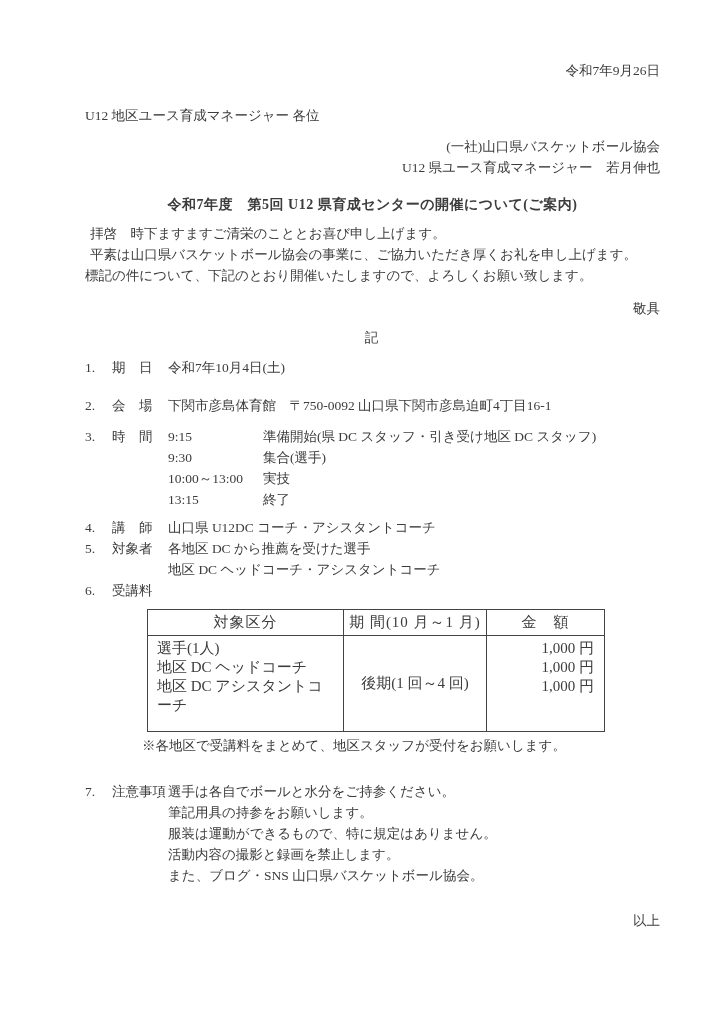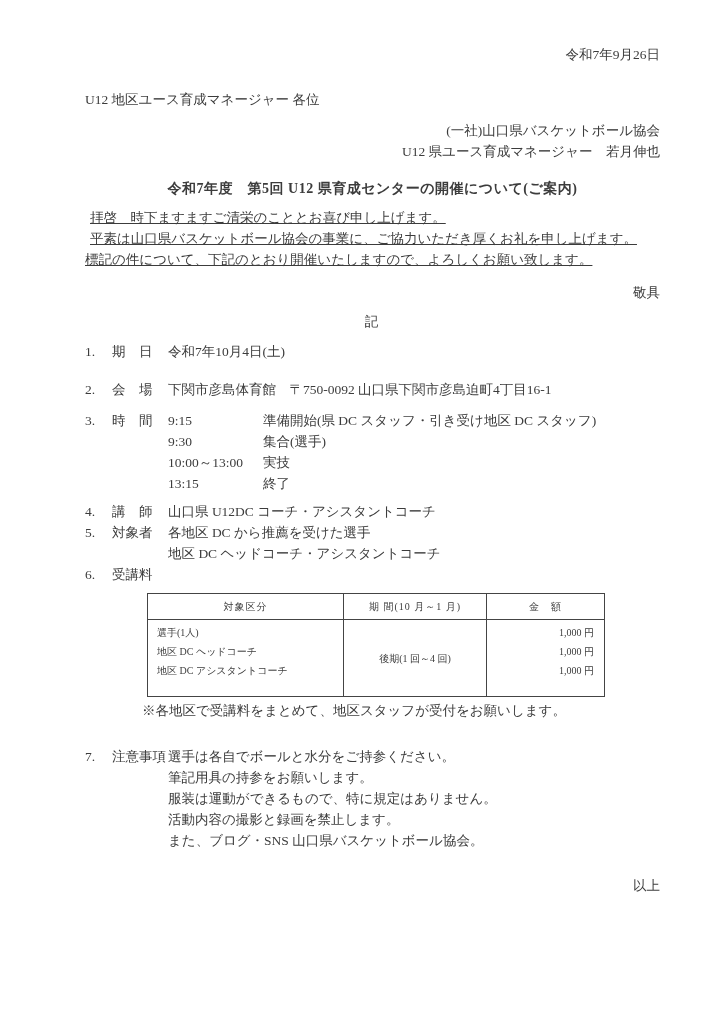--- a/index.html
+++ b/index.html
@@ -1,40 +1,40 @@
 <!DOCTYPE html>
 <html lang="ja"><head>
 <meta charset="utf-8">
 <style>
   html, body { margin: 0; padding: 0; background: #ffffff; }
   .page {
     position: relative;
     width: 724px;
     height: 1024px;
     box-sizing: border-box;
-    padding: 44px 64px 40px 85px;
+    padding: 60px 64px 40px 85px;
     background: #ffffff;
     overflow: hidden;
     font-family: "Liberation Serif", "DejaVu Serif", serif;
     font-size: 13.5px;
     color: #3c3c3c;
     line-height: 21px;
   }
   .right  { text-align: right; }
   .center { text-align: center; }
   .addressee { margin-top: 24px; }
   .sender-block { margin-top: 10px; }
   .doc-title {
     margin: 16px 0 8px 0;
     font-size: 14px;
     font-weight: bold;
     text-align: center;
     letter-spacing: 0.5px;
   }
-  .greeting { margin-top: 4px; text-decoration: underline; }
+  .greeting { margin-top: 4px; }
   .greeting .indent { text-indent: 5px; }
   .keigu { margin-top: 12px; }
   .ki { margin-top: 8px; letter-spacing: 2px; }
 
   .item { display: flex; align-items: flex-start; }
   .item .no    { width: 27px; flex: none; }
   .item .label { width: 56px; flex: none; }
   .item .content { flex: 1; }
   .mt-first  { margin-top: 9px;  }
   .mt-item   { margin-top: 17px; }
@@ -44,21 +44,21 @@
   .schedule { flex: 1; }
   .sched-row { display: flex; }
   .sched-row .time { width: 95px; flex: none; }
   .sched-row .desc { flex: 1; }
 
   .fee-table {
     margin: 8px 0 0 62px;
     border-collapse: collapse;
     table-layout: fixed;
     width: 457px;
-    font-size: 10px;
+    font-size: 15px;
     line-height: 19px;
     color: #3c3c3c;
   }
   .fee-table, .fee-table th, .fee-table td { border: 1.6px solid #444444; }
   .fee-table th {
     font-weight: normal;
     text-align: center;
     padding: 3px 4px;
     letter-spacing: 1px;
   }

